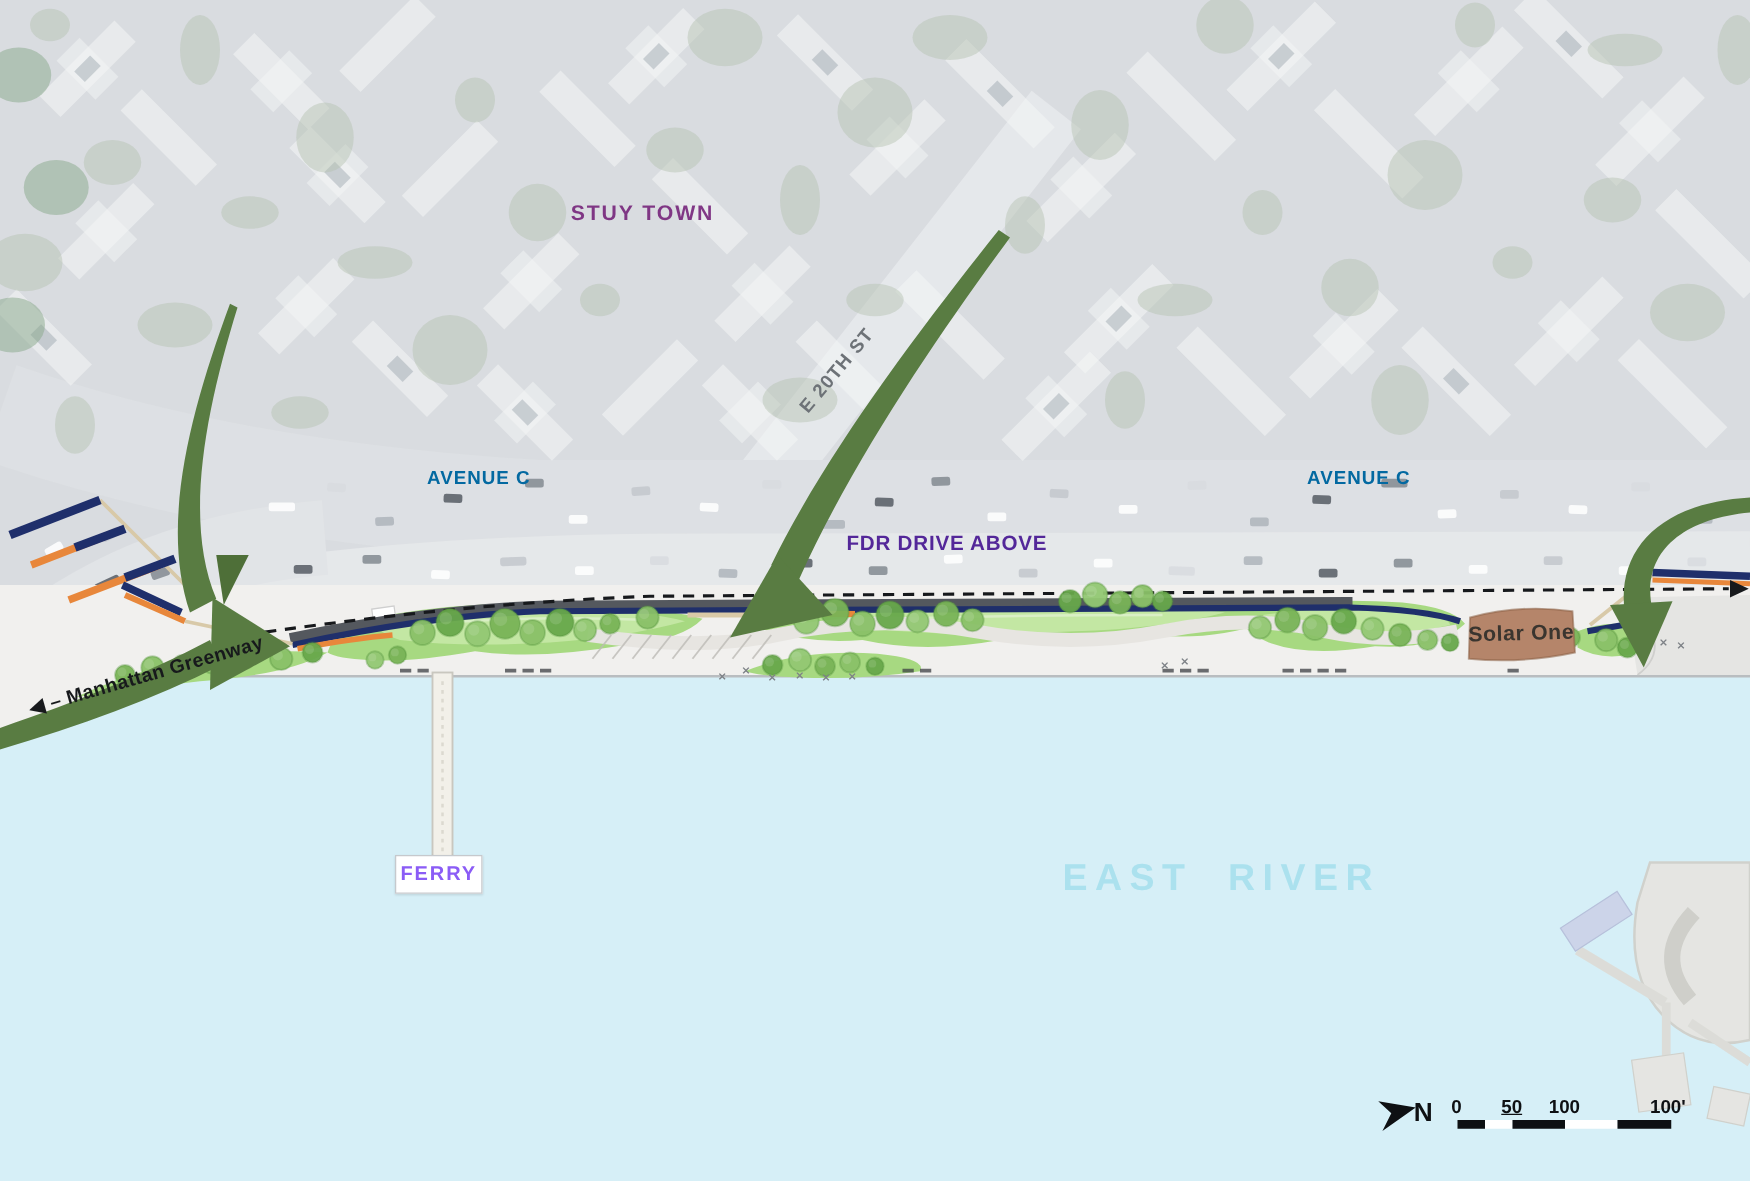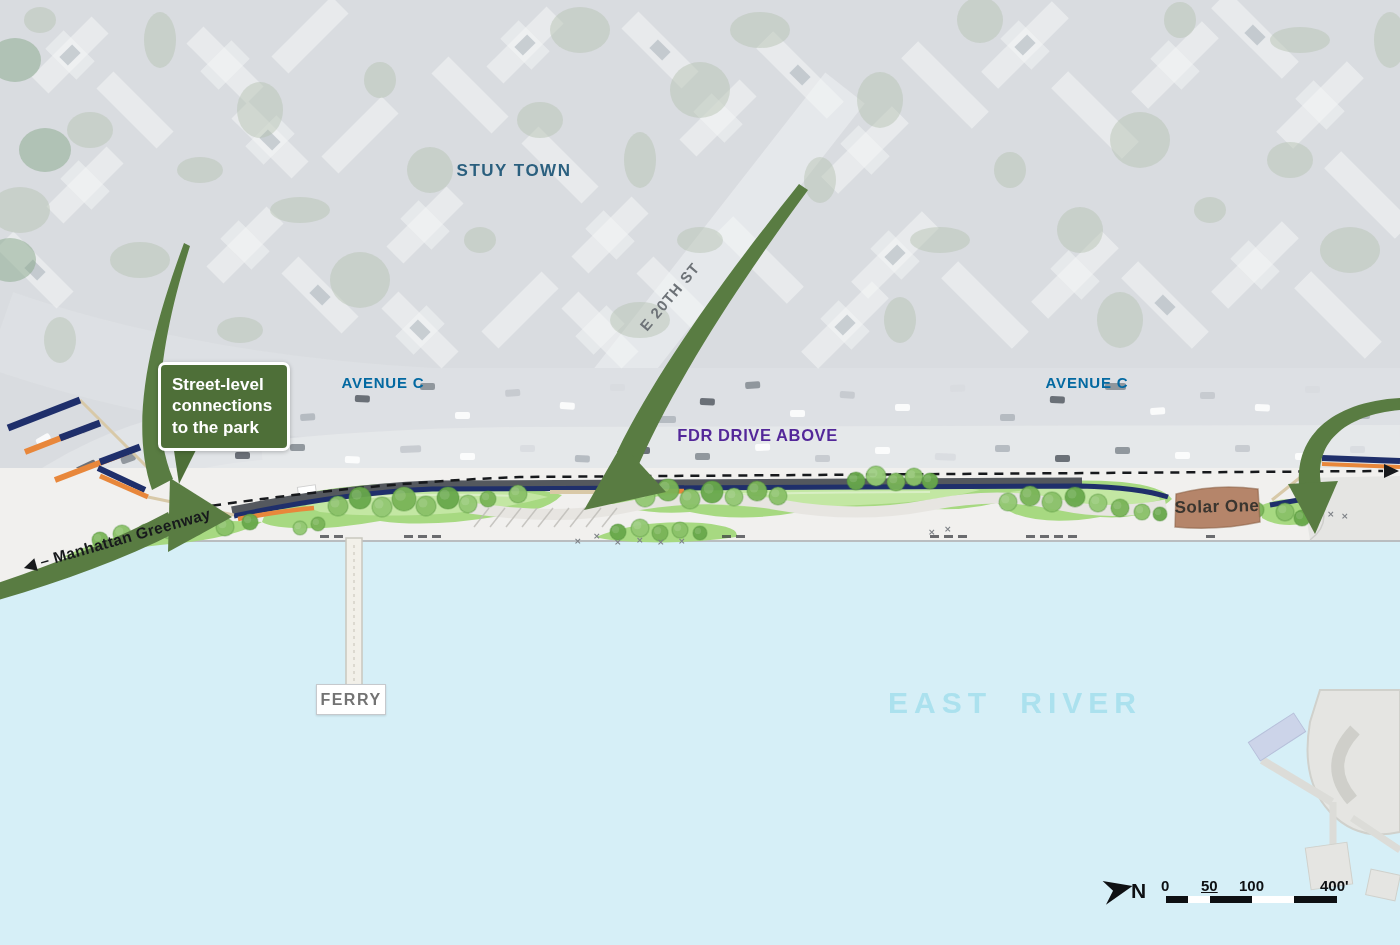--- a/index.html
+++ b/index.html
@@ -1,33 +1,33 @@
 <!DOCTYPE html>
 <html><head>
 <meta charset="utf-8">
 <style>
   html,body{margin:0;padding:0;background:#fff;}
   .stage{position:relative;width:1400px;height:945px;overflow:hidden;
          background:#d9dce0;font-family:"Liberation Sans",sans-serif;}
   .stage svg{position:absolute;left:0;top:0;}
   .lbl{position:absolute;font-weight:bold;white-space:pre-line;z-index:5;}
-  .lbl-area{color:#0c4a6e;font-size:17px;letter-spacing:1.5px;text-align:center;opacity:.85;}
+  .lbl-area{color:#701a75;font-size:17px;letter-spacing:1.5px;text-align:center;opacity:.85;}
   .lbl-street{color:#0369a1;font-size:15px;letter-spacing:.8px;text-align:center;}
   .lbl-fdr{color:#4c1d95;font-size:16.5px;letter-spacing:.6px;text-align:center;opacity:.95;}
   .lbl-e20{color:#6d7277;font-size:15px;letter-spacing:1px;transform:rotate(-50deg);}
   .lbl-greenway{color:#17191c;font-size:15.5px;letter-spacing:.4px;
                 transform:rotate(-16deg);transform-origin:left center;}
-  .lbl-river{color:#abe1ee;font-size:30px;letter-spacing:6px;word-spacing:14px;margin-left:38px;}
+  .lbl-river{color:#abe1ee;font-size:30px;letter-spacing:6px;word-spacing:14px;}
   .callout{position:absolute;left:158px;top:362px;width:104px;z-index:6;
            background:#4e6f38;border:3px solid #fff;border-radius:7px;
            padding:9px 11px 10px 11px;color:#fff;font-weight:bold;font-size:17px;
            line-height:1.25;white-space:pre-line;box-shadow:0 1px 4px rgba(0,0,0,.25);}
   .ferrybox{position:absolute;left:316px;top:684px;width:68px;height:29px;z-index:6;
             background:#fff;border:1.5px solid #c6c9cd;display:flex;align-items:center;
-            justify-content:center;color:#737373;font-weight:bold;font-size:16px;
+            justify-content:center;color:#8b5cf6;font-weight:bold;font-size:16px;
             letter-spacing:1.5px;box-shadow:0 1px 2px rgba(0,0,0,.12);}
   .solar{color:#3a352f;font-size:17px;letter-spacing:.5px;text-align:center;
          transform:rotate(-1.5deg);}
   .scalenum{position:absolute;color:#0e1013;font-weight:bold;font-size:15px;z-index:6;}
   .north{position:absolute;left:1131px;top:879px;color:#0e1013;font-weight:bold;
          font-size:21px;z-index:6;}
 </style>
 </head>
 <body>
 
@@ -455,24 +455,21 @@
 
 <div class="lbl lbl-area" style="left:434px;top:161px;width:160px;">STUY TOWN</div>
 <div class="lbl lbl-street" style="left:328px;top:374px;width:110px;">AVENUE C</div>
 <div class="lbl lbl-street" style="left:1032px;top:374px;width:110px;">AVENUE C</div>
 <div class="lbl lbl-e20" style="left:628px;top:288px;">E 20TH ST</div>
 <div class="lbl lbl-fdr" style="left:655px;top:426px;width:205px;">FDR DRIVE ABOVE</div>
 <div class="lbl lbl-greenway" style="left:24px;top:558px;">◀ – Manhattan Greenway</div>
 <div class="lbl lbl-river" style="left:850px;top:686px;">EAST RIVER</div>
 <div class="lbl solar" style="left:1172px;top:497px;width:90px;">Solar One</div>
 
-<div class="callout">Street-level
-connections
-to the park</div>
 <div class="ferrybox">FERRY</div>
 
 <div class="north">N</div>
 <div class="scalenum" style="left:1161px;top:877px;">0</div>
 <div class="scalenum" style="left:1201px;top:877px;text-decoration:underline;">50</div>
 <div class="scalenum" style="left:1239px;top:877px;">100</div>
-<div class="scalenum" style="left:1320px;top:877px;">400'</div>
+<div class="scalenum" style="left:1320px;top:877px;">100'</div>
 
 </div>
 
 </body></html>

